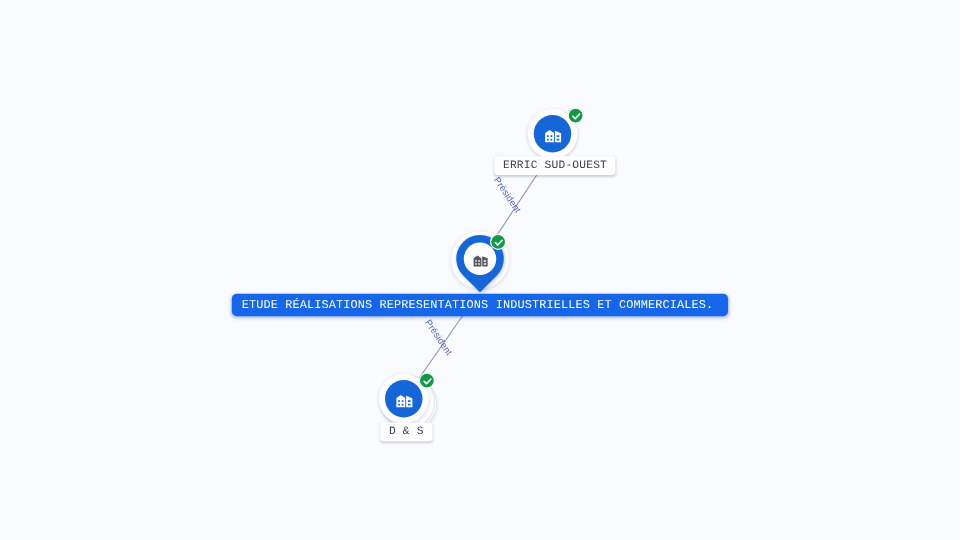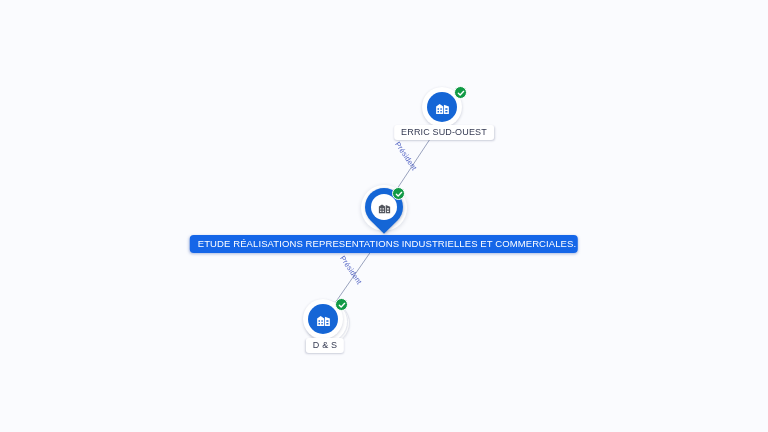--- a/index.html
+++ b/index.html
@@ -137,26 +137,27 @@
     position: absolute;
     transform: translateX(-50%);
     background: #ffffff;
     border-radius: 3px;
     padding: 2px 7px 3px 7px;
     font-size: 9px;
     color: #343a52;
     white-space: nowrap;
     box-shadow: 0 1px 2px rgba(40,50,90,0.22);
     letter-spacing: 0.15px;
+    font-family: Liberation Mono, monospace;
   }
   .chip-primary {
     background: #1566e8;
     color: #ffffff;
     border-radius: 4px;
-    padding: 3px 2px 4px 8px;
+    padding: 3px 12px 4px 8px;
     font-size: 9.5px;
     letter-spacing: 0.1px;
     box-shadow: 0 1px 3px rgba(20,60,160,0.35);
   }
 </style>
 </head>
 <body>
 
 <div id="graph-canvas">
 

